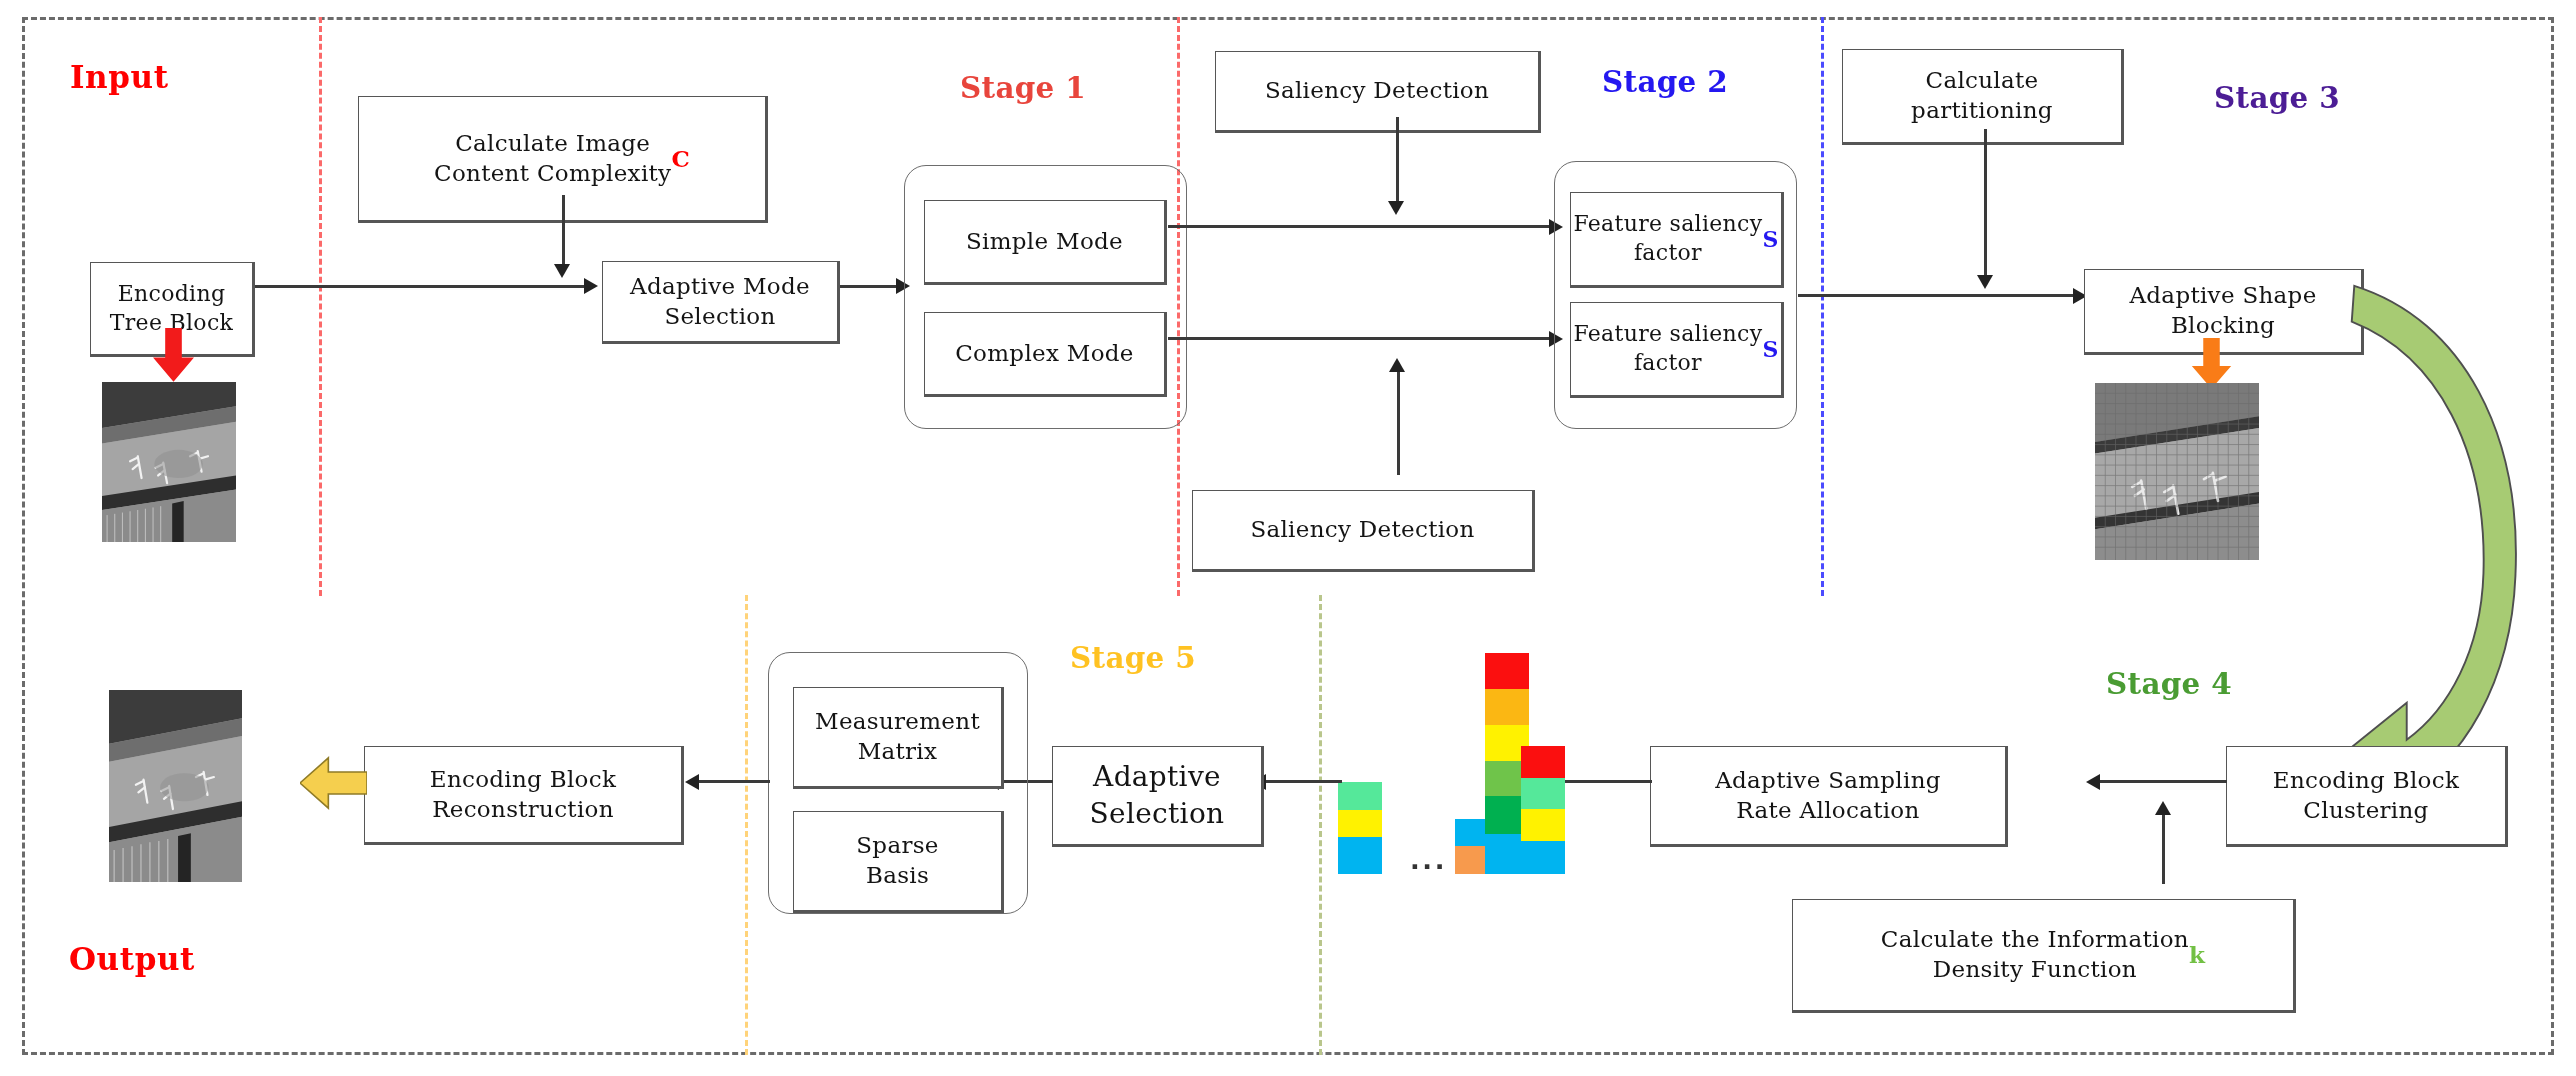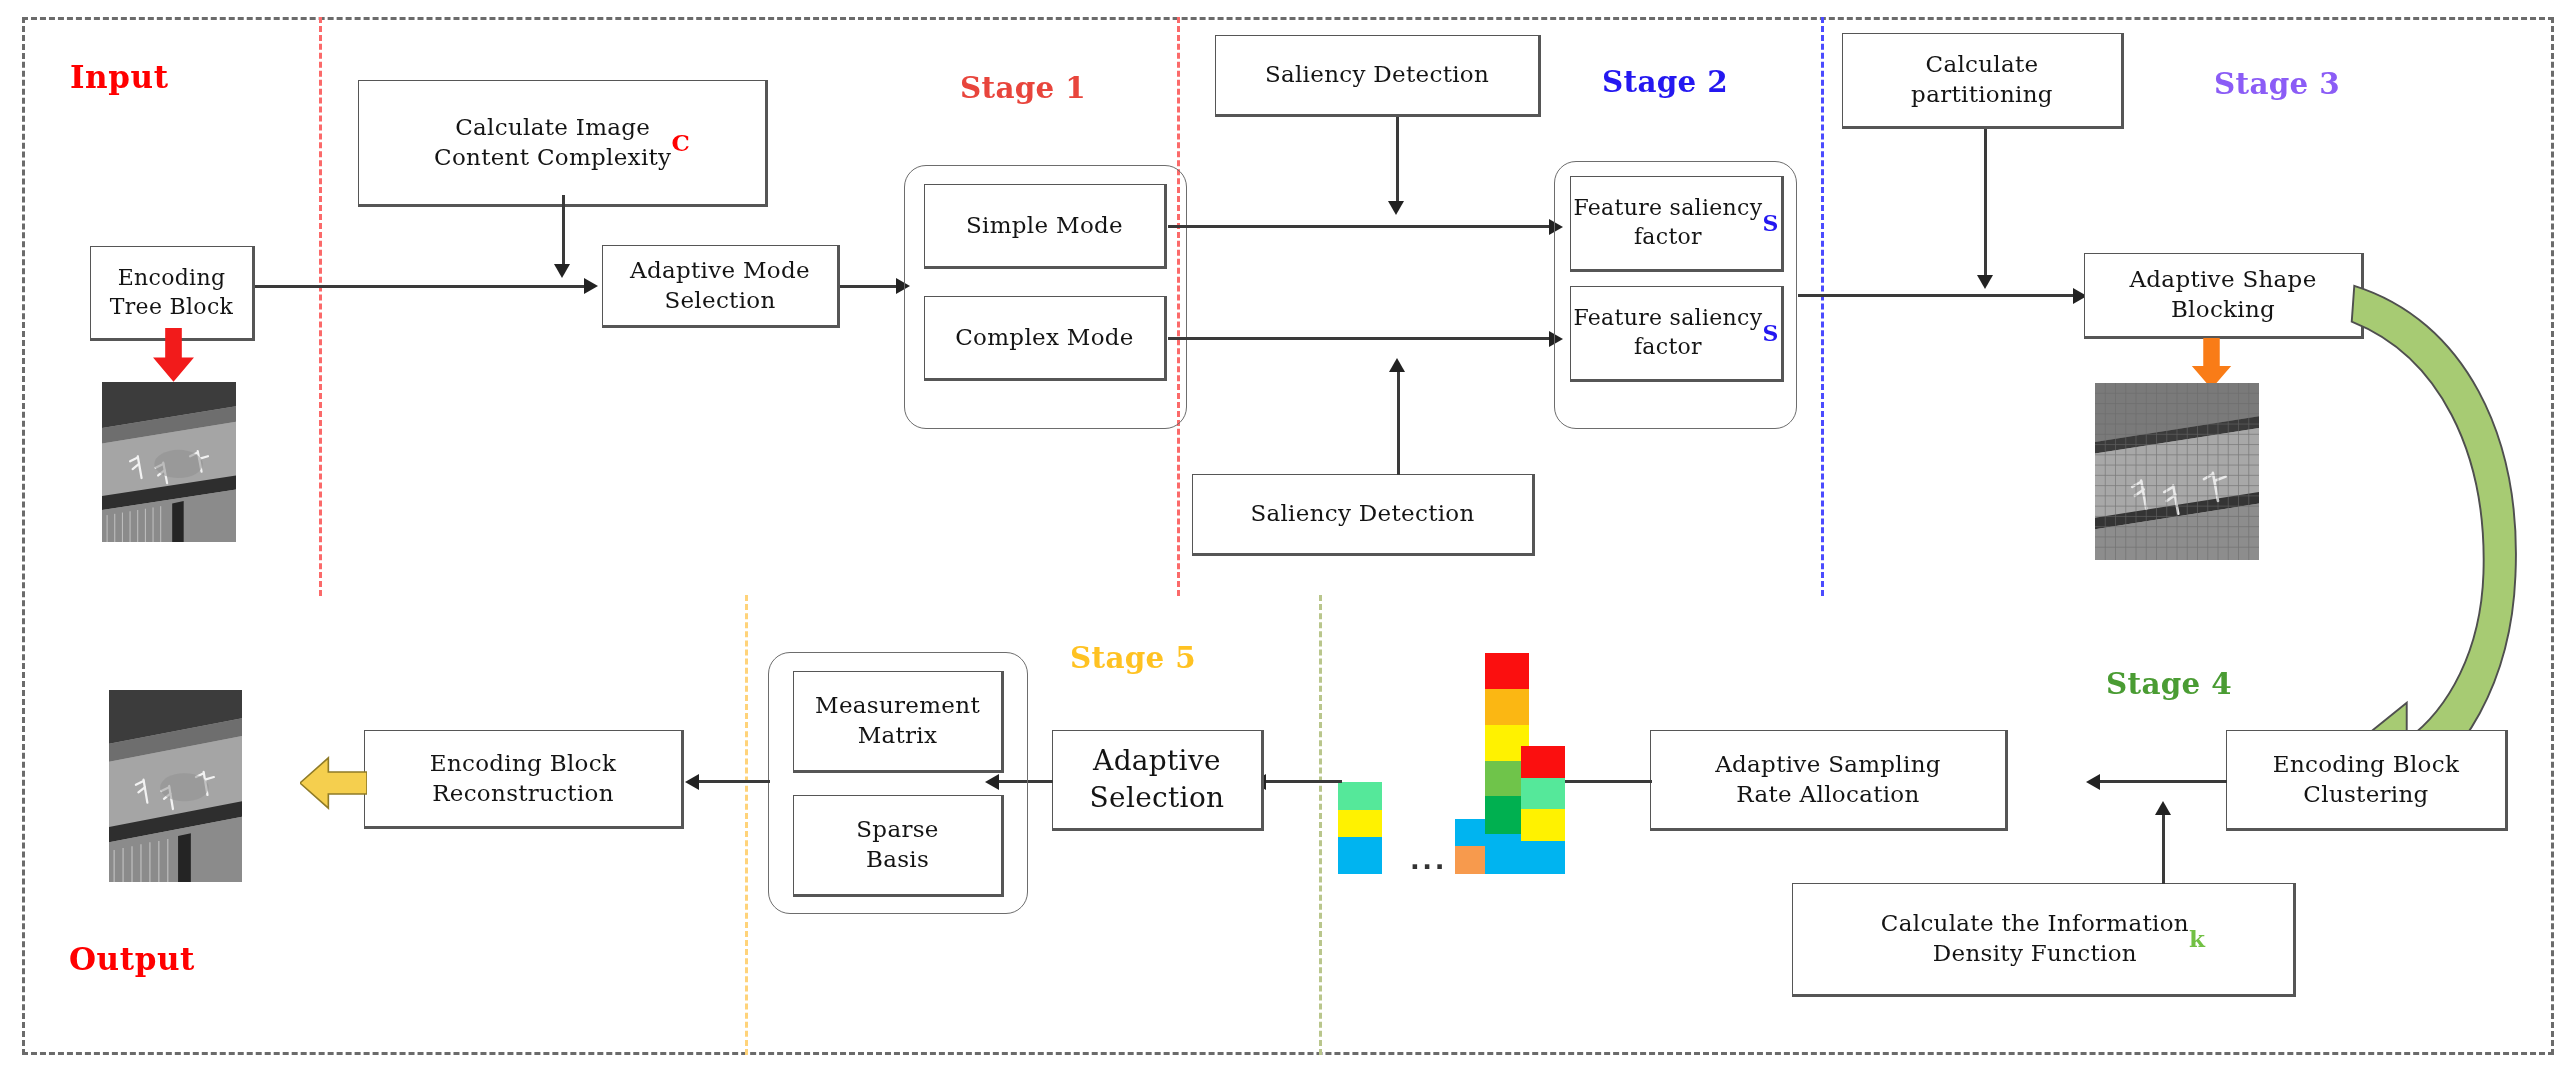--- a/index.html
+++ b/index.html
@@ -11,21 +11,21 @@
       border:3.2px dashed #6b6b6b;box-sizing:border-box;}
 
   
   .divider{position:absolute;width:0;border-left-width:3.2px;border-left-style:dashed;box-sizing:border-box;}
 
   
   .box{position:absolute;box-sizing:border-box;background:#ffffff;
        border:1.9px solid #565656;border-right-width:3.2px;border-bottom-width:3.2px;
        display:flex;align-items:center;justify-content:center;text-align:center;
        font-family:"DejaVu Serif", serif;color:#141414;line-height:1.30;
-       letter-spacing:0.3px;white-space:pre-line;}
+       letter-spacing:0.3px;white-space:pre-line;margin-top:16px;}
   .box span.accent{font-weight:700;}
 
   
   .group{position:absolute;box-sizing:border-box;background:transparent;
          border:1.9px solid #6d6d6d;border-radius:22px;}
 
   
   .hline{position:absolute;height:0;border-top:3.2px solid #3a3a3a;}
   .vline{position:absolute;width:0;border-left:3.2px solid #3a3a3a;}
   .arrow-r{position:absolute;width:0;height:0;border-top:8.3px solid transparent;
@@ -66,21 +66,21 @@
   <div class="divider" style="left:319px;top:16.6px;height:579px;border-left-color:#fb6a6a;"></div>
   <div class="divider" style="left:1177px;top:16.6px;height:579px;border-left-color:#fb6a6a;"></div>
   <div class="divider" style="left:1821px;top:16.6px;height:579px;border-left-color:#4b4bff;"></div>
   <div class="divider" style="left:1319px;top:595px;height:460px;border-left-color:#b9c68c;"></div>
   <div class="divider" style="left:745px;top:595px;height:460px;border-left-color:#ffd37a;"></div>
 
   <div class="io-label" style="left:70px;top:59px;color:#ff0000;">Input</div>
   <div class="io-label" style="left:69px;top:941px;color:#ff0000;">Output</div>
   <div class="stage-label" style="left:960px;top:70px;color:#e8453c;">Stage 1</div>
   <div class="stage-label" style="left:1602px;top:64px;color:#2418f0;">Stage 2</div>
-  <div class="stage-label" style="left:2214px;top:66px;color:#8b5cf6;">Stage 3</div>
+  <div class="stage-label" style="left:2214px;top:80px;color:#4c1d95;">Stage 3</div>
   <div class="stage-label" style="left:2106px;top:666px;color:#4a9c33;">Stage 4</div>
   <div class="stage-label" style="left:1070px;top:640px;color:#ffc222;">Stage 5</div>
 
   <div class="box" style="left:90px;top:246px;width:165px;height:95px;font-size:22px;">Encoding
 Tree Block</div>
 
   <div class="blockarrow-down" style="left:149px;top:328px;">
     <svg width="49" height="55" viewBox="0 0 76 86">
       <polygon points="25,0 51,0 51,46 70,46 38,84 6,46 25,46" fill="#f21b1b"></polygon>
     </svg>

